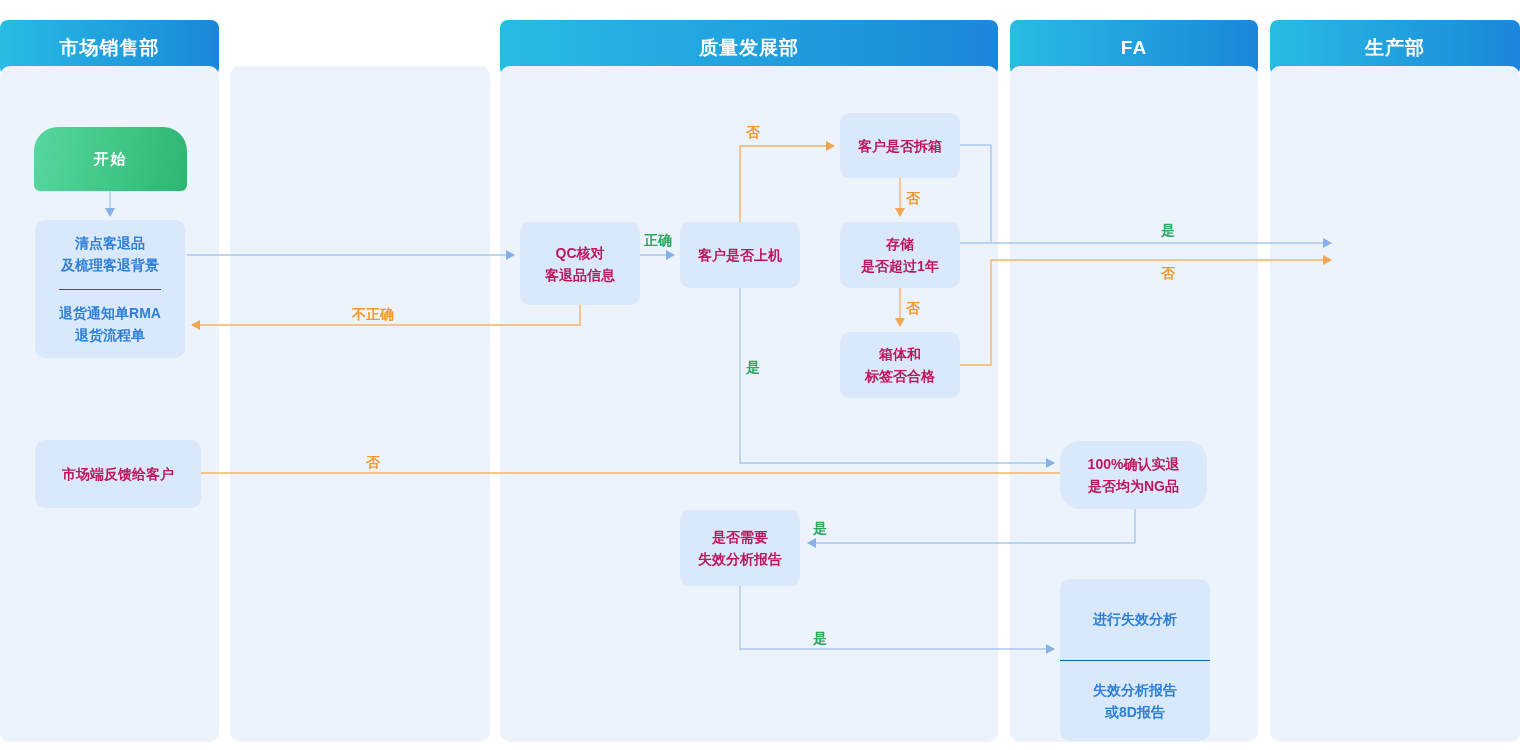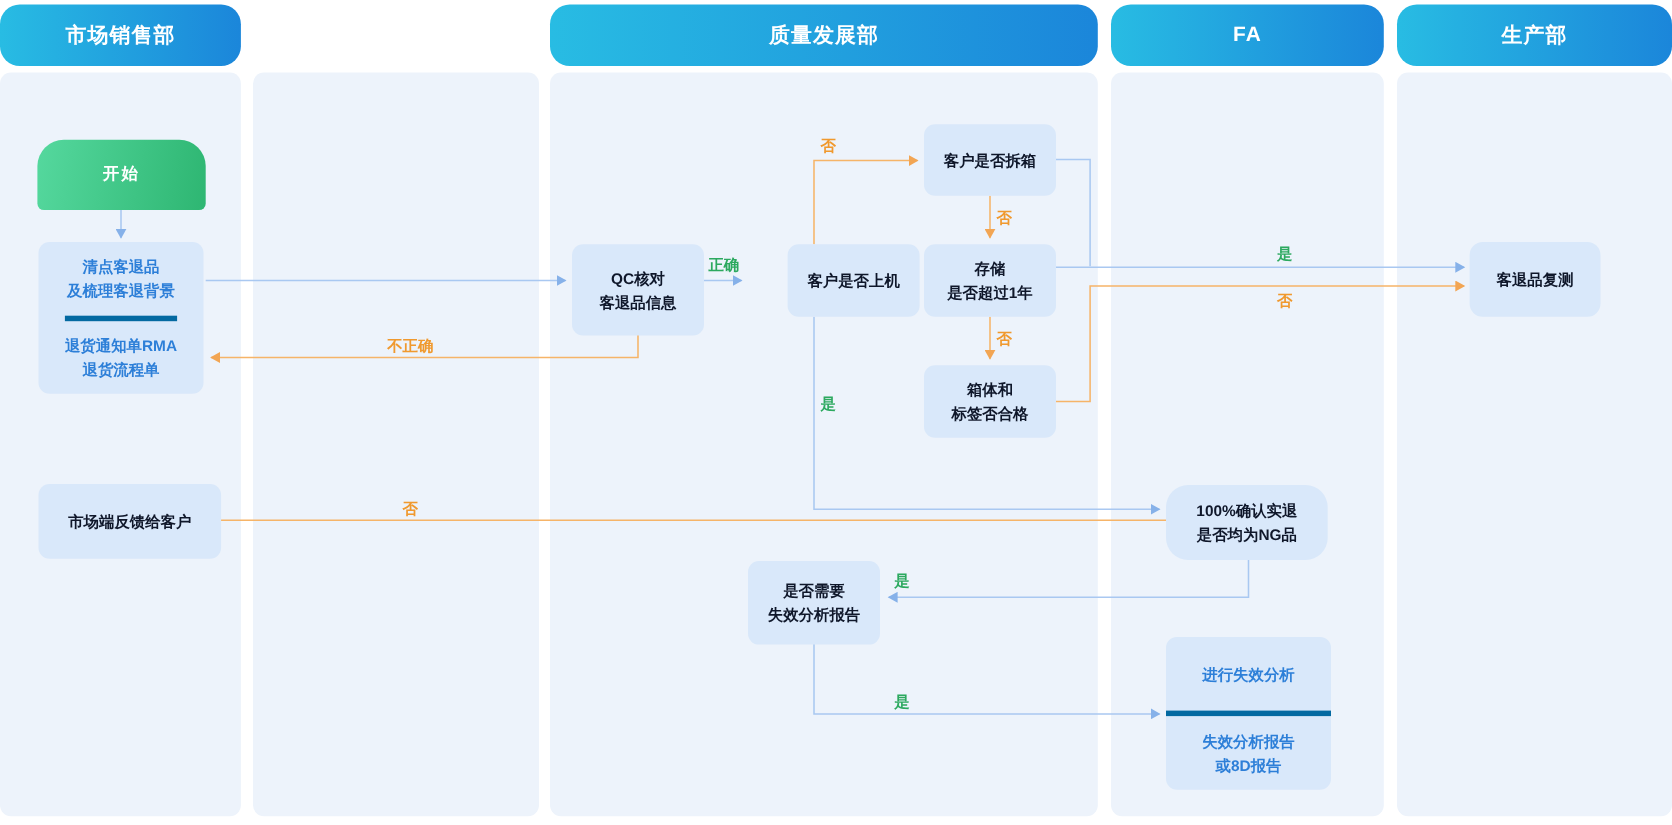--- a/index.html
+++ b/index.html
@@ -1,50 +1,50 @@
 <!DOCTYPE html>
 <html><head>
 <meta charset="utf-8">
 <style>
   html,body{margin:0;padding:0;background:#ffffff;}
   body{font-family:"Liberation Sans","DejaVu Sans",sans-serif;}
   #stage{position:relative;width:1520px;height:750px;background:#ffffff;overflow:hidden;}
 
   
   .lane-header{
-    position:absolute;top:4px;height:56px;border-radius:18px;
+    position:absolute;top:20px;height:56px;border-radius:8px;
     background:linear-gradient(90deg,#28bce3,#1b86da);
     color:#ffffff;font-size:19px;font-weight:bold;
     display:flex;align-items:center;justify-content:center;letter-spacing:1px;
   }
   .lane-body{
     position:absolute;top:66px;height:676px;border-radius:10px;
     background:#edf3fb;
   }
 
   
   .node{
     position:absolute;border-radius:10px;background:#d9e8fa;
-    color:#0f172a;font-size:14px;font-weight:600;line-height:22px;
+    color:#be185d;font-size:14px;font-weight:600;line-height:22px;
     display:flex;align-items:center;justify-content:center;text-align:center;
   }
   .node-text{white-space:pre-line;}
   .node.start{
     background:linear-gradient(100deg,#55d89e,#2eb672);
     color:#ffffff;border-radius:24px 24px 6px 6px;font-size:15px;letter-spacing:2px;
   }
   .combined{
     position:absolute;border-radius:10px;background:#d9e8fa;
     display:flex;flex-direction:column;
   }
   .combined .section{
     flex:1;display:flex;align-items:center;justify-content:center;text-align:center;
     color:#2d7fd8;font-size:14px;font-weight:600;line-height:22px;
   }
-  .combined .section + .section{border-top:5px solid #0369a1;}
+  .combined .section + .section{border-top:1px solid #0369a1;}
 
   
   #connectors{position:absolute;left:0;top:0;pointer-events:none;}
   #connectors polyline{fill:none;stroke-width:1.4px;}
   .edge-blue{stroke:#a9c8f1;}
   .edge-orange{stroke:#f6b468;}
 
   
   .edge-label{
     position:absolute;transform:translate(-50%,-50%);
@@ -107,57 +107,54 @@
       <span class="node-text">退货通知单RMA
 退货流程单</span>
     </div>
   </div>
 
   <div class="node" style="left:520px;top:222px;width:120px;height:83px;">
     <span class="node-text">QC核对
 客退品信息</span>
   </div>
 
-  <div class="node" style="left:680px;top:222px;width:120px;height:66px;margin-left:36px;">
+  <div class="node" style="left:680px;top:222px;width:120px;height:66px;">
     <span class="node-text">客户是否上机</span>
   </div>
 
   <div class="node" style="left:840px;top:113px;width:120px;height:65px;">
     <span class="node-text">客户是否拆箱</span>
   </div>
 
   <div class="node" style="left:840px;top:222px;width:120px;height:66px;">
     <span class="node-text">存储
 是否超过1年</span>
   </div>
 
   <div class="node" style="left:840px;top:332px;width:120px;height:66px;">
     <span class="node-text">箱体和
 标签否合格</span>
   </div>
 
-  <div class="node" style="left:1336px;top:220px;width:119px;height:68px;border-radius:12px;">
-    <span class="node-text">客退品复测</span>
-  </div>
 
   <div class="node" style="left:35px;top:440px;width:166px;height:68px;">
     <span class="node-text">市场端反馈给客户</span>
   </div>
 
   <div class="node" style="left:1060px;top:441px;width:147px;height:68px;border-radius:20px;">
     <span class="node-text">100%确认实退
 是否均为NG品</span>
   </div>
 
   <div class="node" style="left:680px;top:510px;width:120px;height:76px;">
     <span class="node-text">是否需要
 失效分析报告</span>
   </div>
 
-  <div class="combined" style="left:1060px;top:579px;width:150px;height:139px;">
+  <div class="combined" style="left:1060px;top:579px;width:150px;height:162px;">
     <div class="section">
       <span class="node-text">进行失效分析</span>
     </div>
     <div class="section">
       <span class="node-text">失效分析报告
 或8D报告</span>
     </div>
   </div>
 
   <span class="edge-label lbl-green" style="left:658px;top:240px;">正确</span>

